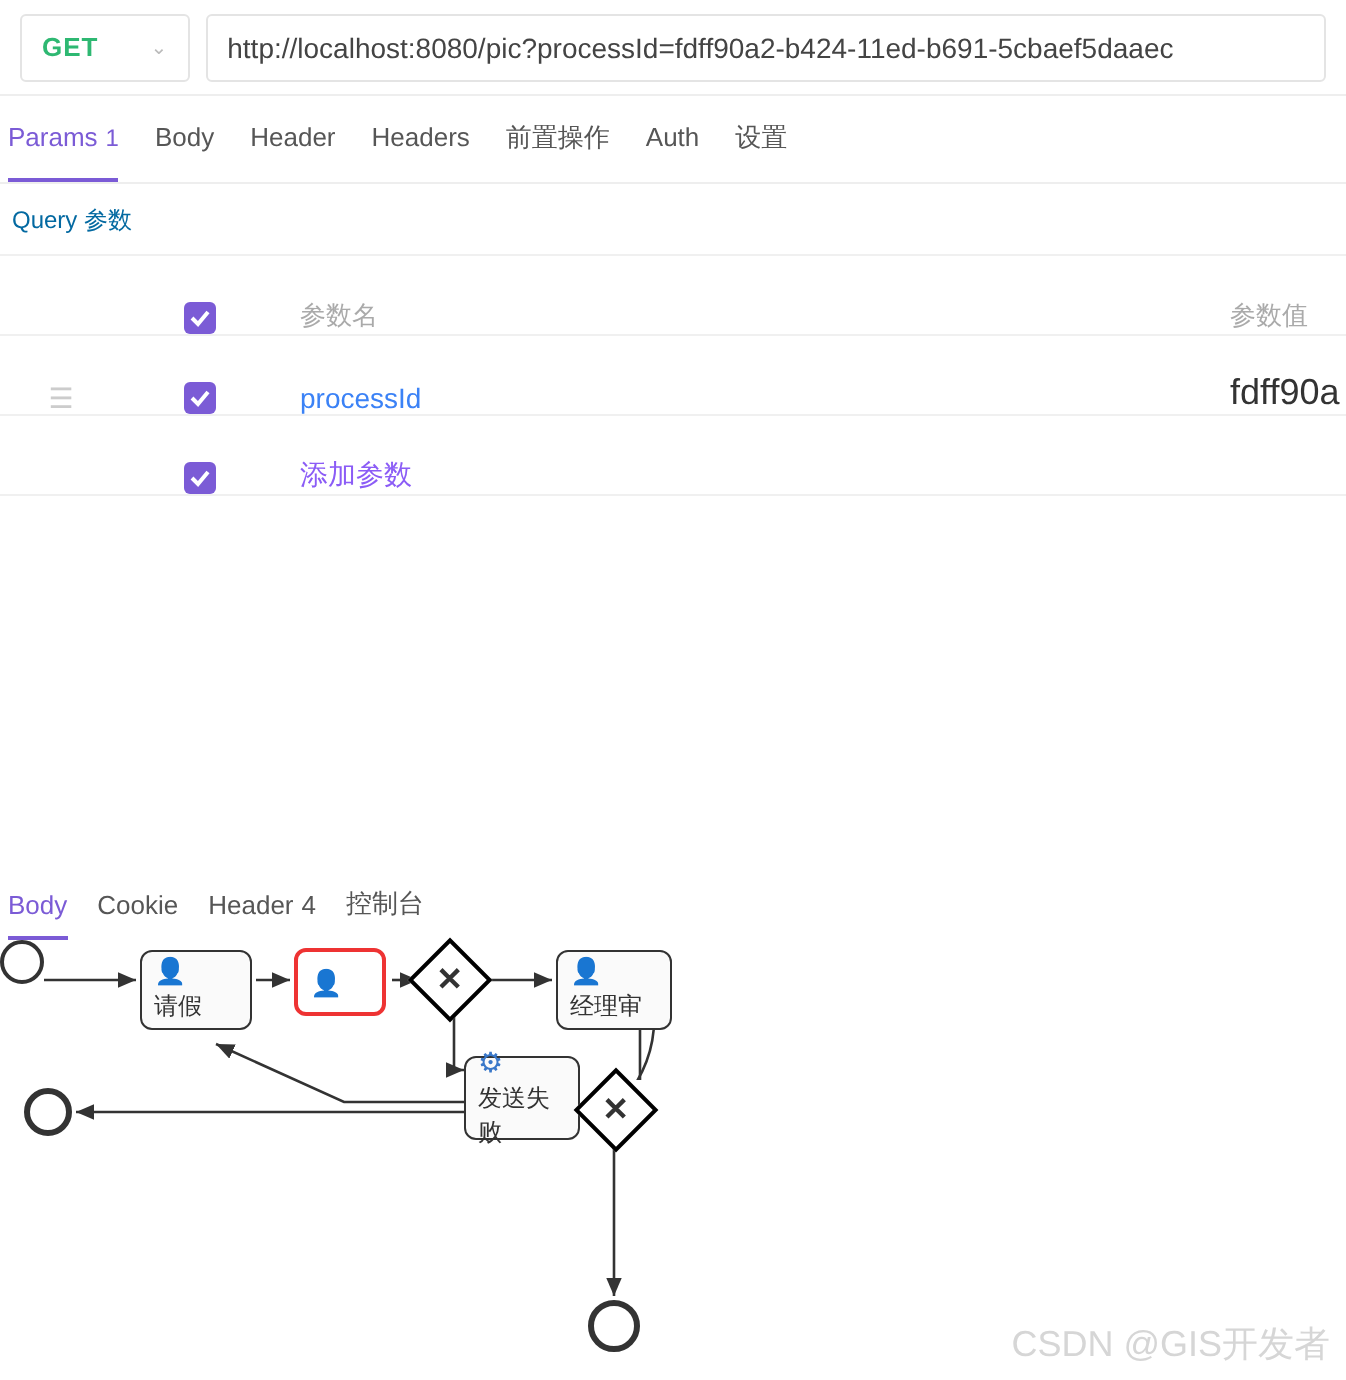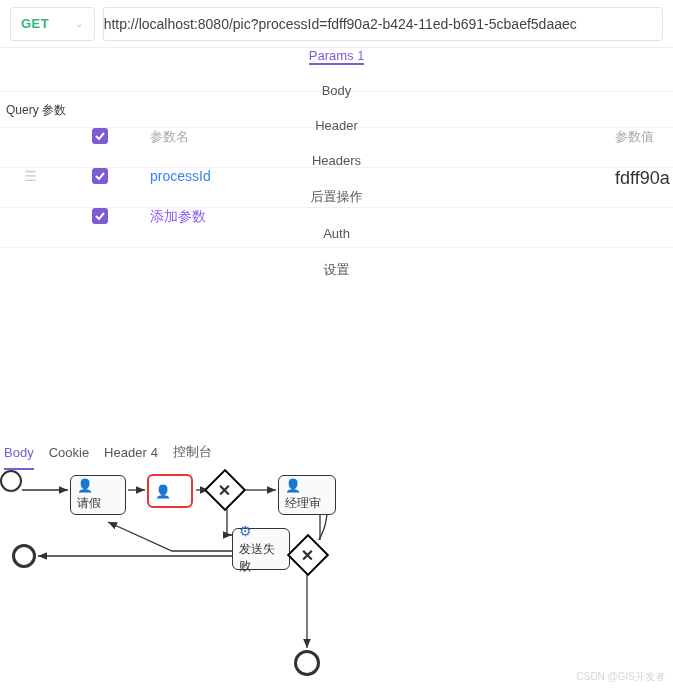--- a/index.html
+++ b/index.html
@@ -35,55 +35,54 @@
   .method-text { color: #2eb872; font-weight: 600; font-size: 13px; letter-spacing: 0.5px;}
   .chevron { color: #bbb; font-size: 10px; }
   .url-box {
     flex: 1;
     margin-left: 8px;
     border: 1px solid #e4e4e4;
     border-radius: 3px;
     height: 34px;
     display: flex;
     align-items: center;
-    padding: 0 0;
+    padding: 0 10px;
     color: #444;
     font-size: 14px;
     overflow: hidden;
     white-space: nowrap;
   }
 
   
   .tabs {
     display: flex;
     align-items: center;
     gap: 18px;
     padding: 0 4px;
     height: 44px;
     border-bottom: 1px solid #eee;
     font-size: 13px;
     color: #565656;
-    flex-direction: column;
   }
   .tab { cursor: pointer; height: 100%; display:flex; align-items:center; border-bottom:2px solid transparent;}
   .tab.active { color: #7b5bd6; border-bottom-color:#7b5bd6; font-weight:500;}
   .tab .badge { color:#7b5bd6; margin-left:4px; font-size:12px;}
 
   .section-label {
     padding: 10px 6px 8px;
-    color: #404040;
+    color: #0369a1;
     font-size: 12px;
     border-bottom: 1px solid #f0f0f0;
   }
 
   
   .params-table { width: 100%; }
   .params-row {
     display: flex;
-    align-items: flex-start;
+    align-items: flex-end;
     height: 40px;
     border-bottom: 1px solid #f0f0f0;
   }
   .handle-col { width:60px; display:flex; justify-content:center; color:#ccc; font-size:14px; }
   .check-col { width:80px; display:flex; justify-content:center;}
   .name-col { flex:1; padding:0 10px; color:#3b82f6; font-size:14px;}
   .value-col { width:58px; padding-right:0; text-align:left; color:#333; font-size:18px; overflow:hidden; white-space:nowrap;}
   .header-row .name-col, .header-row .value-col { color:#aaa; font-size:13px;}
   .placeholder { color:#8b5cf6;}
   .checkbox {
@@ -120,21 +119,21 @@
   }
   .gateway-node {
     position:absolute; width:30px; height:30px; background:#fff;
   }
   .gateway-inner {
     width:100%; height:100%; border:2px solid #000; transform:rotate(45deg);
     display:flex; align-items:center; justify-content:center; background:#fff;
   }
   .gateway-x { transform:rotate(-45deg); font-weight:900; font-size:16px; font-family:Arial;}
   .watermark {
-    position:absolute; right:8px; bottom:6px; color:#d6d6d6; font-size:10px;
+    position:absolute; right:8px; bottom:6px; color:#d6d6d6; font-size:18px;
   }
 </style>
 </head>
 <body>
 
 <div class="request-row">
   <div class="method-select">
     <span class="method-text">GET</span>
     <span class="chevron">⌄</span>
   </div>
@@ -144,21 +143,21 @@
 </div>
 
 <div class="tabs">
   <div class="tab active">
     <span>Params</span>
     <span class="badge">1</span>
   </div>
   <div class="tab">Body</div>
   <div class="tab">Header</div>
   <div class="tab">Headers</div>
-  <div class="tab">后置操作</div>
+  <div class="tab">前置操作</div>
   <div class="tab">Auth</div>
   <div class="tab">设置</div>
 </div>
 
 <div class="section-label">Query 参数</div>
 
 <div class="params-table">
   <div class="params-row header-row">
     <div class="handle-col"></div>
     <div class="check-col">

